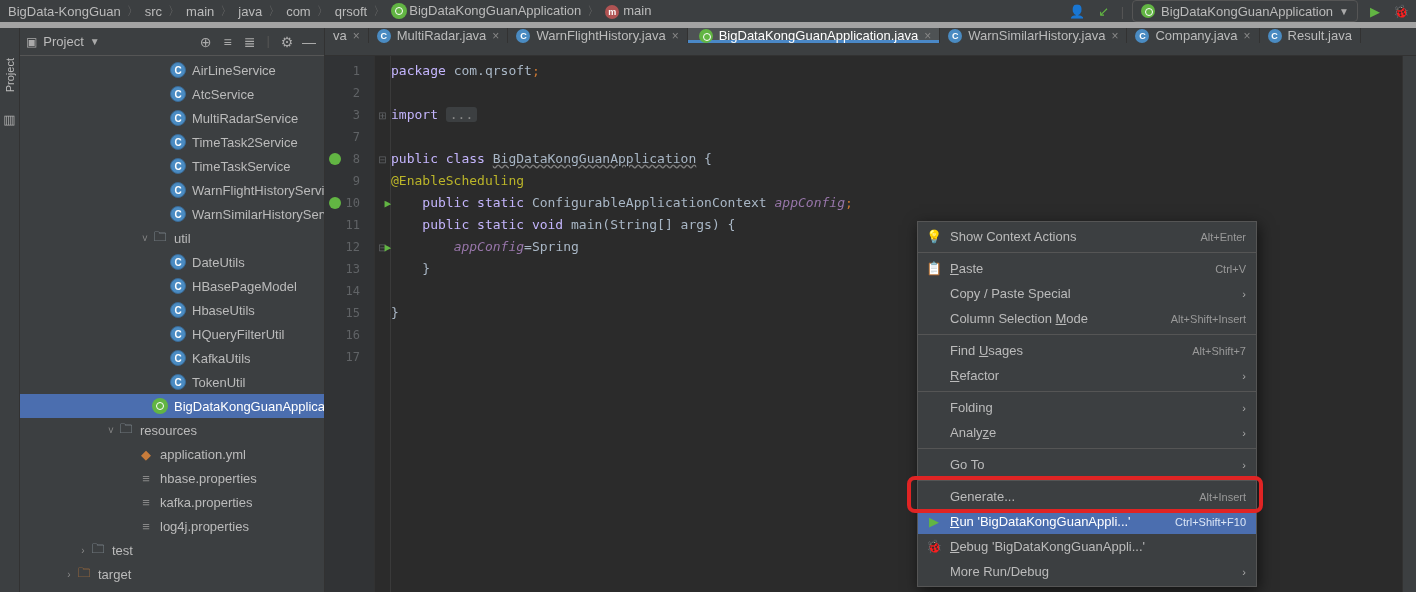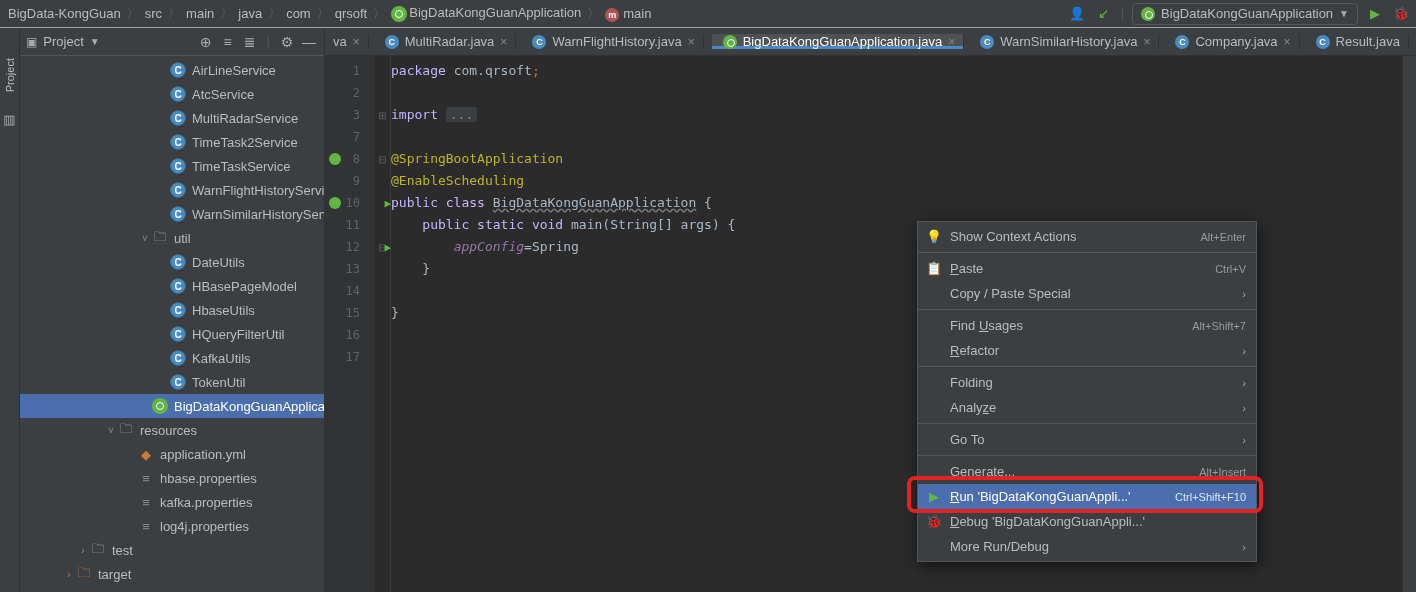--- a/index.html
+++ b/index.html
@@ -1,18 +1,18 @@
 <!DOCTYPE html>
 <html><head>
 <meta charset="utf-8">
 <style>
   * { margin: 0; padding: 0; box-sizing: border-box; }
   html, body { width: 1416px; height: 592px; overflow: hidden; font-family: "Segoe UI", Arial, sans-serif; font-size: 13px; background: #3c3f41; color: #bbbbbb; }
   
-  .navbar { height: 28px; background: #3c3f41; display: flex; align-items: center; padding: 0 6px; border-bottom: 1px solid #a3a3a3; }
+  .navbar { height: 28px; background: #3c3f41; display: flex; align-items: center; padding: 0 6px; border-bottom: 6px solid #a3a3a3; }
   .breadcrumb { display: flex; align-items: center; flex: 1; gap: 4px; }
   .crumb { color: #bbbbbb; cursor: pointer; padding: 0 2px; }
   .crumb-sep { color: #6e6e6e; font-size: 12px; }
   .crumb-icon { display: inline-block; vertical-align: middle; margin-right: 2px; }
   .nav-right { display: flex; align-items: center; gap: 8px; }
   .run-config { background: #3c3f41; border: 1px solid #555; border-radius: 4px; padding: 2px 8px; display: flex; align-items: center; gap: 6px; height: 22px; }
   .chev-down { font-size: 10px; color: #aaa; }
   .icon-btn { width: 18px; height: 18px; display: inline-flex; align-items: center; justify-content: center; color: #62b543; }
   .icon-btn.gray { color: #888; }
   
@@ -34,21 +34,21 @@
   .indent-dir3 { padding-left: 56px; }
   .tree-icon { width: 16px; height:16px; display:inline-flex;align-items:center;justify-content:center; margin-right:6px; }
   .class-badge { width:16px;height:16px;border-radius:50%;background:#4a8bc2;color:#fff;font-size:10px;font-weight:bold;display:flex;align-items:center;justify-content:center;border:1px solid #3a6a94; }
   .spring-badge { width:16px;height:16px;border-radius:50%;background:#62b543;position:relative; }
   .spring-badge::after{content:"";position:absolute;width:6px;height:6px;border:1px solid #fff;border-radius:50%;top:4px;left:4px;}
   .folder-ic { color:#9aa7b0; }
   .folder-ic.orange { color:#c87c3b; }
   .expand { width:14px; display:inline-block; color:#888; font-size:10px; text-align:center; }
   
   .editor-area { flex: 1; display: flex; flex-direction: column; background: #2b2b2b; position: relative; }
-  .tabs { height: 28px; display: flex; align-items: center; background: #3c3f41; border-bottom: 1px solid #323232; overflow: hidden; gap: 8px; }
+  .tabs { height: 28px; display: flex; align-items: flex-start; background: #3c3f41; border-bottom: 1px solid #323232; overflow: hidden; }
   .tab { display: flex; align-items: center; gap: 6px; padding: 0 8px; border-right: 1px solid #323232; color:#bbbbbb; cursor:pointer; white-space:nowrap; }
   .tab.active { background: #4e5254; color:#fff; box-shadow: inset 0 -3px 0 #4a88c7; padding-left: 11px; }
   .tab .close { color:#888; font-size:12px; }
   .tab .j-ic { width:14px;height:14px;border-radius:50%;background:#4a8bc2;display:inline-flex;align-items:center;justify-content:center;color:#fff;font-size:9px;font-weight:bold; }
   .editor-body { flex: 1; display: flex; position: relative; }
   .gutter { width: 50px; background: #313335; border-right: 1px solid #323232; padding-top: 4px; }
   .gutter-line { height: 22px; display: flex; align-items: center; justify-content: flex-end; padding-right: 14px; color: #606366; font-family: "Consolas","Menlo",monospace; font-size: 12px; position:relative; }
   .gutter-icon { position:absolute; left: 4px; width:12px;height:12px; }
   .run-tri { position:absolute; right: -17px; color:#62b543; font-size:11px; }
   .fold-col { width: 16px; background:#2b2b2b; border-right:1px solid #3a3a3a; padding-top:4px; }
@@ -334,23 +334,23 @@
           <div class="fold-cell"></div>
           <div class="fold-cell"></div>
           <div class="fold-cell"></div>
           <div class="fold-cell"></div>
       </div>
       <div class="code">
         <div class="code-line"><span class="kw">package </span><span class="pkg">com.qrsoft</span><span class="str">;</span></div>
         <div class="code-line"></div>
         <div class="code-line"><span class="kw">import </span><span class="dots">...</span></div>
         <div class="code-line"></div>
-        <div class="code-line"><span class="ann">@SpringBootApplication</span></div>
+        <div class="code-line"><span class="kw">public class </span><span class="cls wavy">BigDataKongGuanApplication</span><span> {</span></div>
         <div class="code-line"><span class="ann">@EnableScheduling</span></div>
-        <div class="code-line"><span class="kw">public class </span><span class="cls wavy">BigDataKongGuanApplication</span><span> {</span></div>
+        <div class="code-line"><span class="kw">    public static </span><span>ConfigurableApplicationContext </span><span class="fld">appConfig</span><span class="str">;</span></div>
         <div class="code-line"><span class="kw">    public static void </span><span>main</span><span>(String[] args) {</span></div>
         <div class="code-line"><span>        </span><span class="fld">appConfig</span><span>=Spring</span><span style="display:inline-block;width:338px"></span><span>.class, </span><span>args);</span></div>
         <div class="code-line">    }</div>
         <div class="code-line"></div>
         <div class="code-line">}</div>
         <div class="code-line"></div>
       </div>
       <div class="right-gutter"></div>
     </div>
 
@@ -363,20 +363,24 @@
       <div class="ctx-sep"></div>
       <div class="ctx-item">
           <span class="ctx-icon">📋</span>
           <span><span class="u">P</span><span>aste</span></span>
           <span class="shortcut">Ctrl+V</span>
         </div>
       <div class="ctx-item">
           <span>Copy / Paste Special</span>
           <span class="arrow">›</span>
         </div>
+      <div class="ctx-item">
+          <span><span>Column Selection </span><span class="u">M</span><span>ode</span></span>
+          <span class="shortcut">Alt+Shift+Insert</span>
+        </div>
       <div class="ctx-sep"></div>
       <div class="ctx-item">
           <span><span>Find </span><span class="u">U</span><span>sages</span></span>
           <span class="shortcut">Alt+Shift+7</span>
         </div>
       <div class="ctx-item">
           <span><span class="u">R</span><span>efactor</span></span>
           <span class="arrow">›</span>
         </div>
       <div class="ctx-sep"></div>

